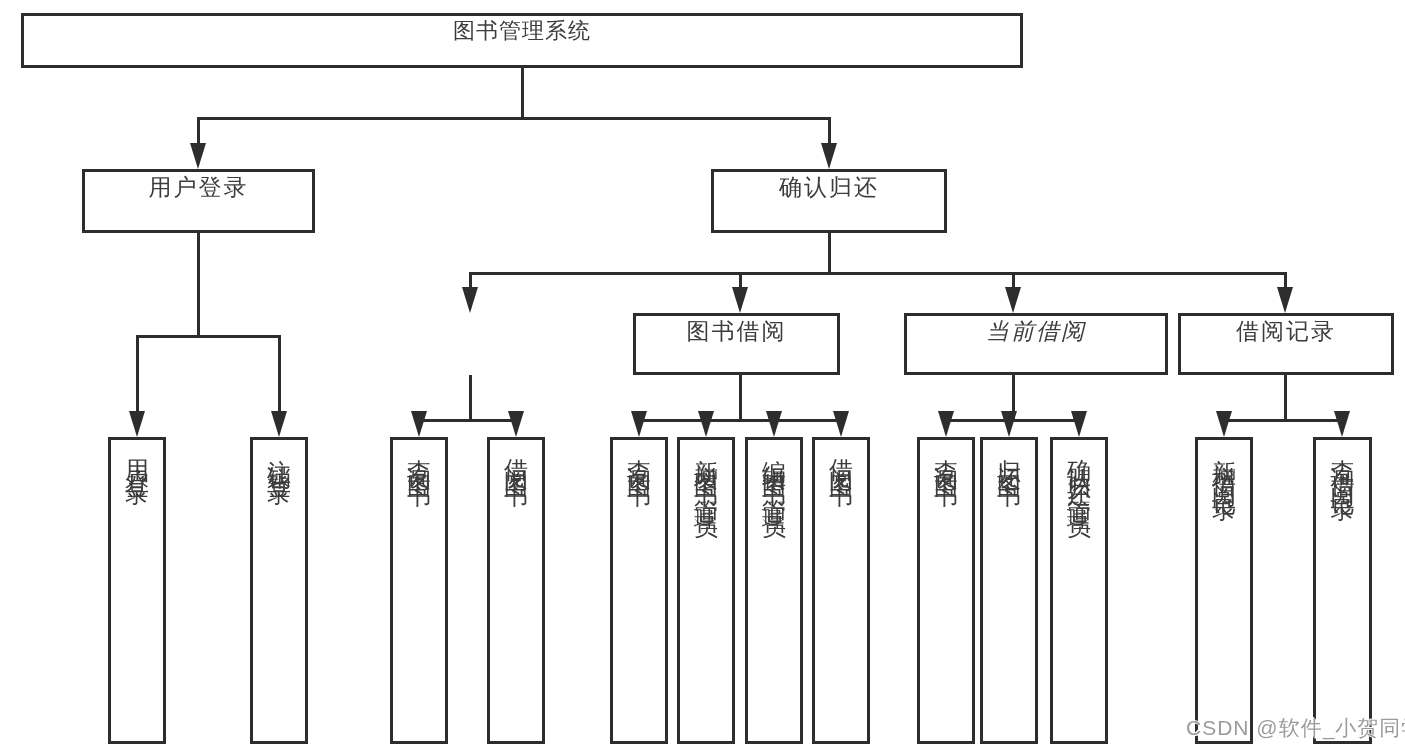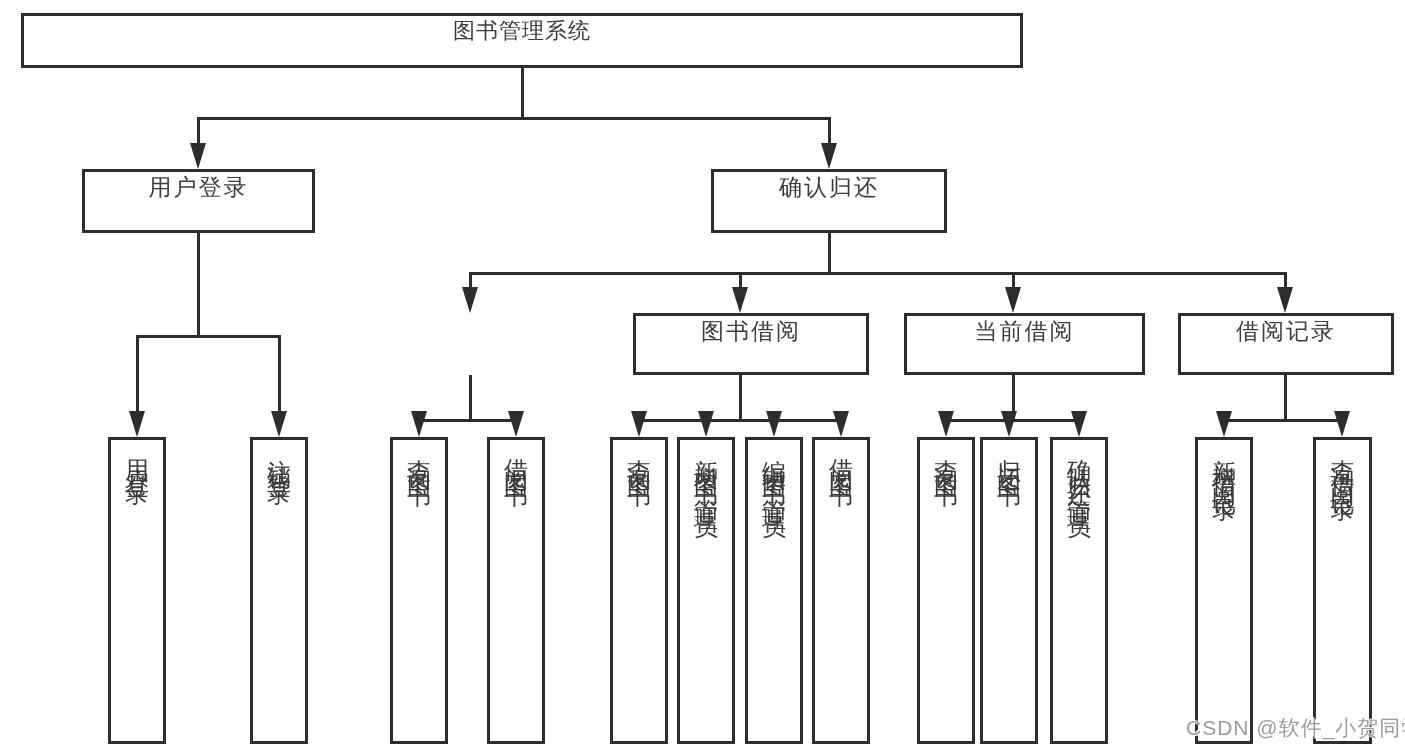--- a/index.html
+++ b/index.html
@@ -87,24 +87,24 @@
   <div class="hl" style="left:469px;top:272px;width:818px;"></div>
   <div class="vl" style="left:469px;top:272px;height:20px;"></div>
   <div class="ar" style="left:462px;top:287px;"></div>
   <div class="vl" style="left:739px;top:272px;height:20px;"></div>
   <div class="ar" style="left:732px;top:287px;"></div>
   <div class="vl" style="left:1012px;top:272px;height:20px;"></div>
   <div class="ar" style="left:1005px;top:287px;"></div>
   <div class="vl" style="left:1284px;top:272px;height:20px;"></div>
   <div class="ar" style="left:1277px;top:287px;"></div>
 
-  <div class="box" style="left:633px;top:313px;width:236px;height:62px;">
+  <div class="box" style="left:633px;top:313px;width:207px;height:62px;">
     <span class="hlabel">图书借阅</span>
   </div>
-  <div class="box" style="left:904px;top:313px;width:241px;height:62px;">
+  <div class="box" style="left:904px;top:313px;width:264px;height:62px;font-style:italic;">
     <span class="hlabel">当前借阅</span>
   </div>
   <div class="box" style="left:1178px;top:313px;width:216px;height:62px;">
     <span class="hlabel">借阅记录</span>
   </div>
 
   <div class="vl" style="left:469px;top:375px;height:47px;"></div>
   <div class="hl" style="left:417px;top:419px;width:101px;"></div>
   <div class="ar" style="left:411px;top:411px;"></div>
   <div class="ar" style="left:508px;top:411px;"></div>

